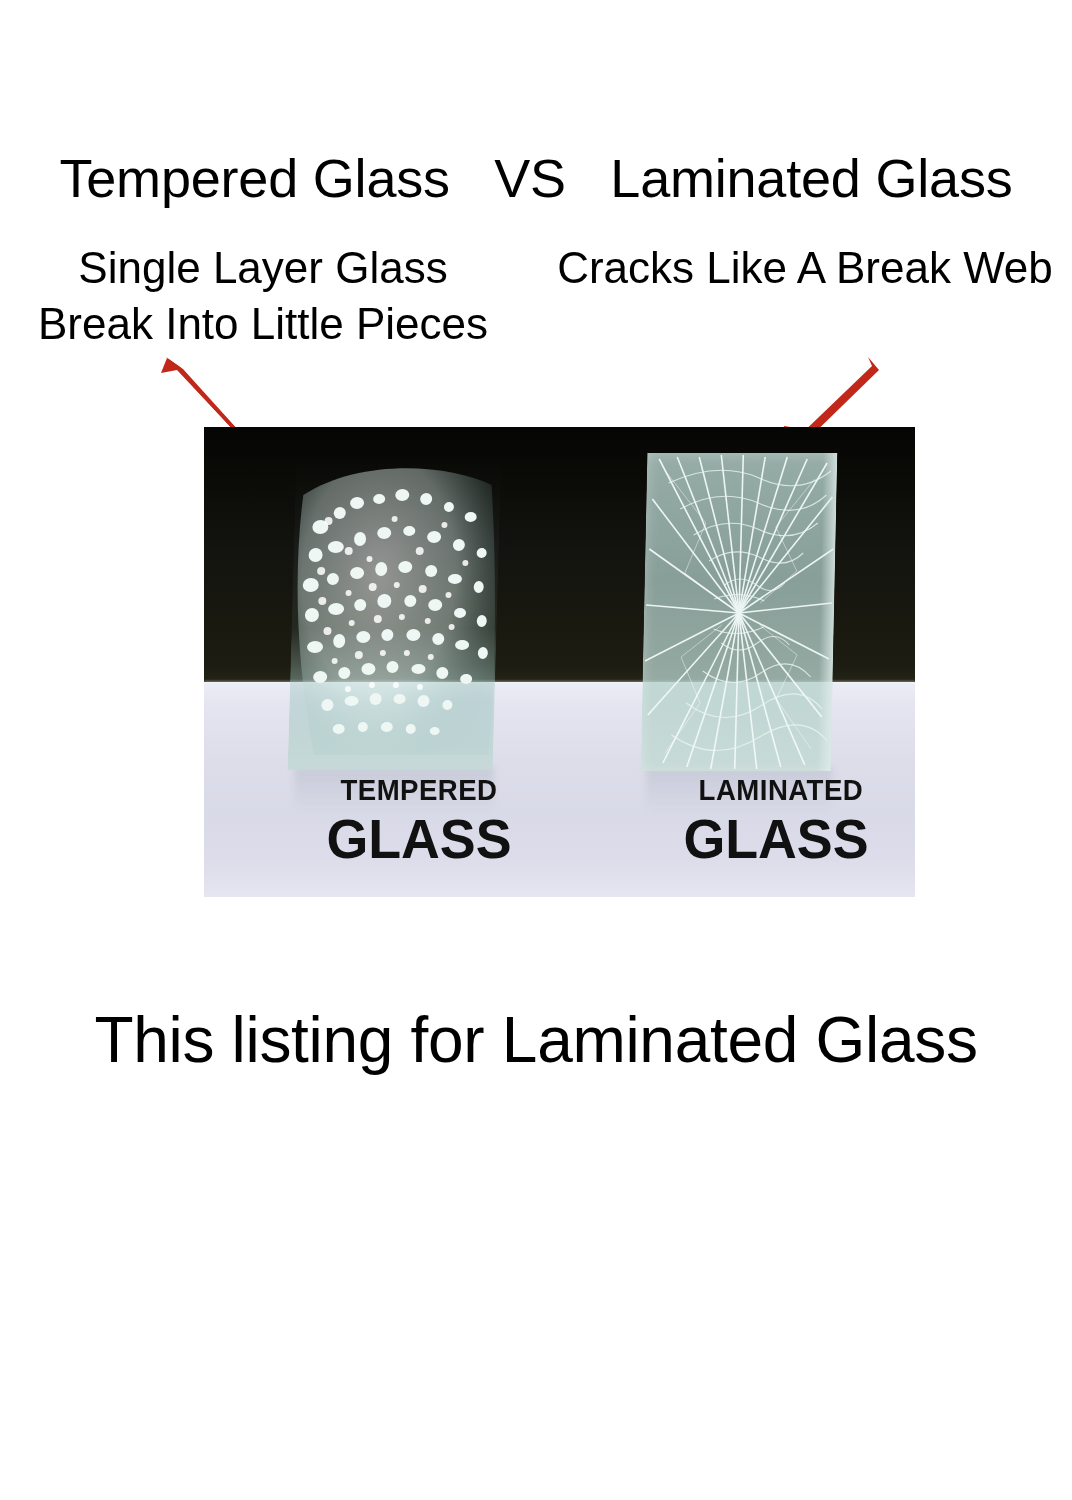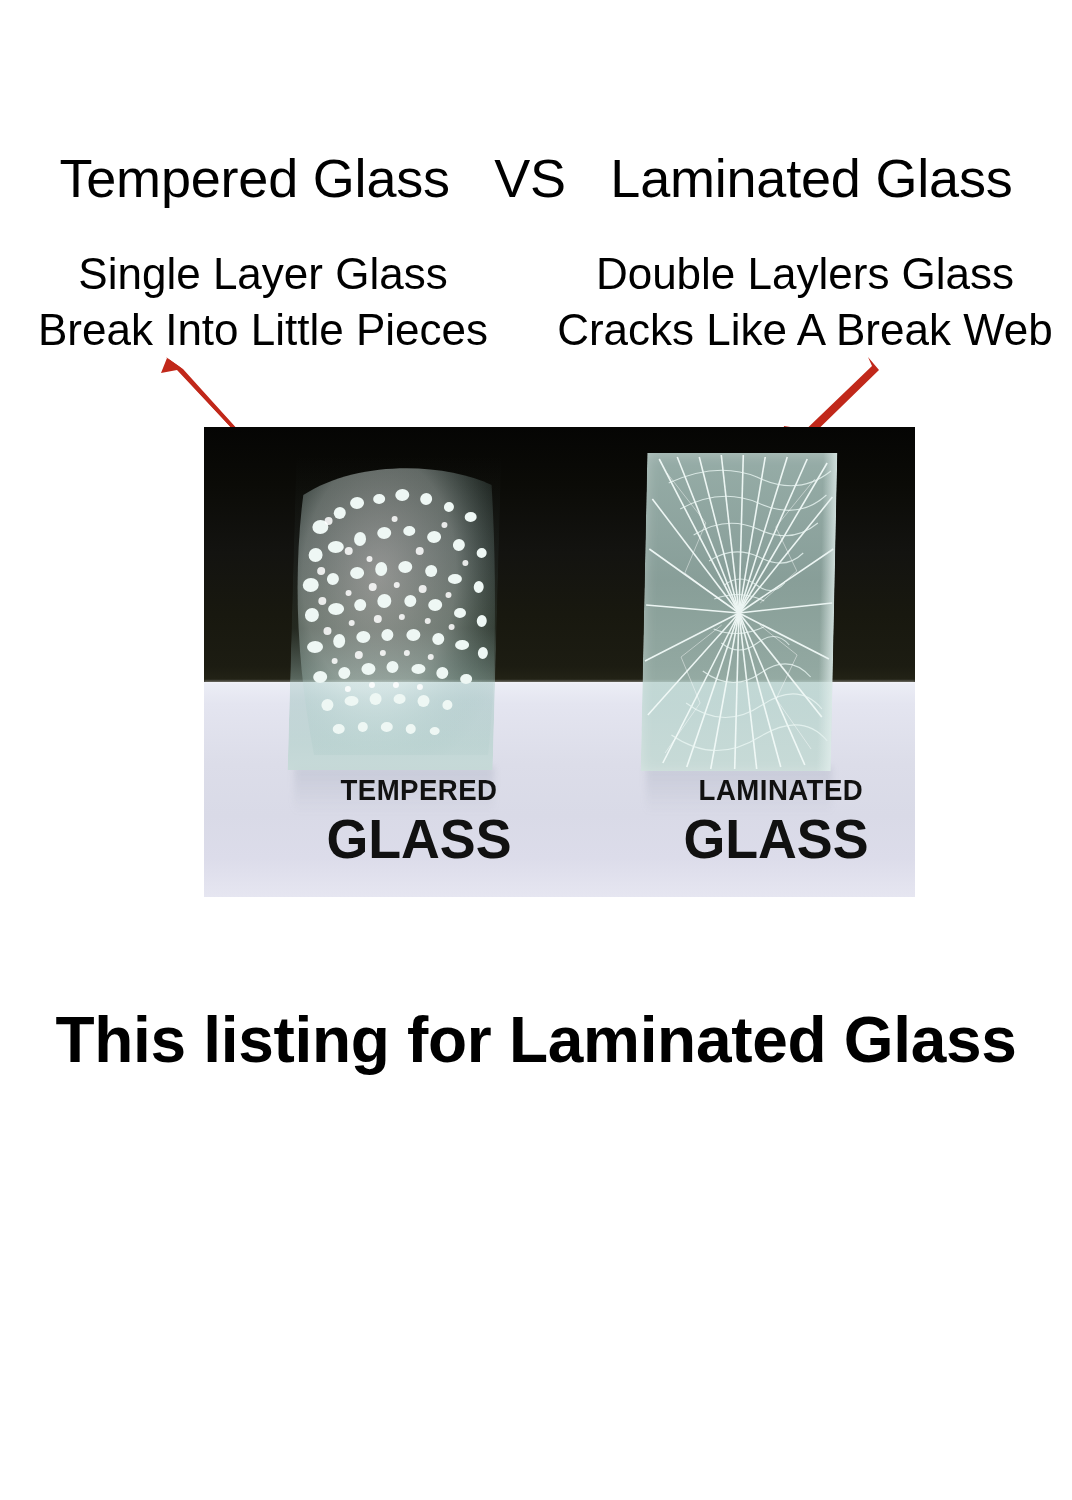--- a/index.html
+++ b/index.html
@@ -31,21 +31,21 @@
     line-height: 60px;
     font-weight: 400;
     color: #000000;
     letter-spacing: -0.2px;
     white-space: pre;
   }
 
   
   .col {
     position: absolute;
-    top: 246px;
+    top: 240px;
     font-size: 44px;
     line-height: 56px;
     font-weight: 400;
     color: #000000;
     text-align: center;
     white-space: nowrap;
   }
   .col-left  { left: 8px;   width: 510px; }
   .col-right { left: 538px; width: 534px; }
   .col .line { display: block; }
@@ -189,40 +189,39 @@
 
   
   .footer-note {
     position: absolute;
     left: 0;
     top: 1004px;
     width: 1072px;
     text-align: center;
     font-size: 64px;
     line-height: 72px;
-    font-weight: 700;
+    font-weight: 400;
     color: #000000;
     letter-spacing: -0.3px;
     white-space: nowrap;
   }
 </style>
 </head>
 <body>
 
 <div id="page">
 
   <div class="headline">Tempered Glass   VS   Laminated Glass</div>
 
   <div class="col col-left">
     <span class="line">Single Layer Glass</span>
     <span class="line">Break Into Little Pieces</span>
   </div>
 
   <div class="col col-right">
-    <span class="line">Double Laylers Glass</span>
     <span class="line">Cracks Like A Break Web</span>
   </div>
 
   <svg class="arrow" style="left:150px; top:352px;" width="130" height="118" viewBox="0 0 130 118">
     <path d="M17,6 L33,17 L108,100 L121,86 L124,118 L92,111 L103,99 L27,18 L11,21 Z" fill="#c1281a"></path>
     <path d="M16,5 L30,15 L104,96 L118,82 L124,118 L88,110 L100,96 L26,16 Z" fill="#c1281a"></path>
     <path d="M63,86 L112,112 L124,118 L121,83 Z" fill="#c1281a"></path>
   </svg>
 
   <svg class="arrow" style="left:765px; top:352px;" width="120" height="112" viewBox="0 0 120 112">

